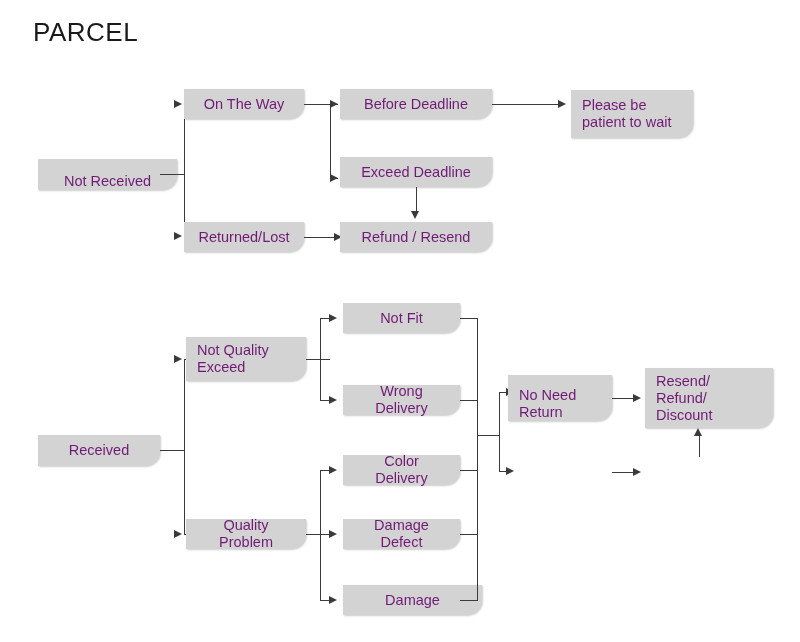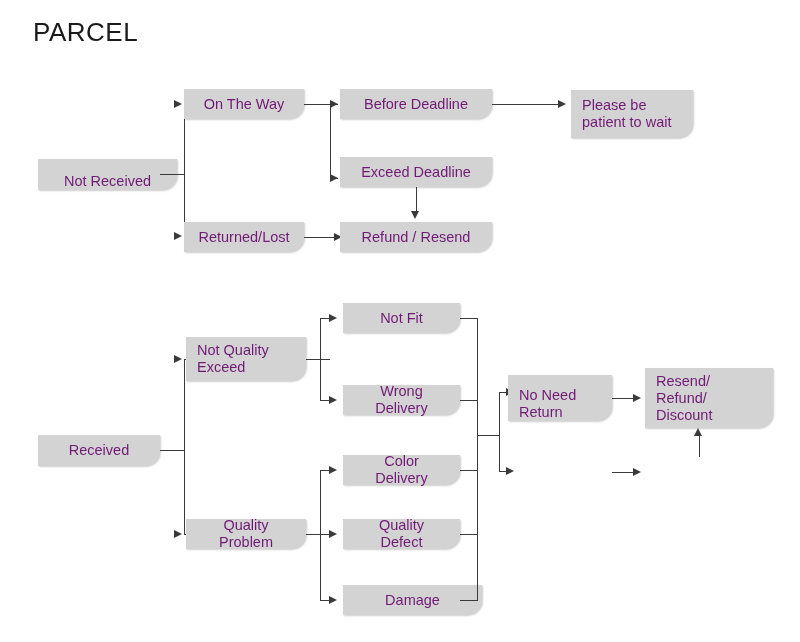--- a/index.html
+++ b/index.html
@@ -180,21 +180,21 @@
   <div class="node" style="left:343px; top:303px; width:117px; height:30px;">
     <span>Not Fit</span>
   </div>
   <div class="node" style="left:343px; top:385px; width:117px; height:30px;">
     <span>Wrong Delivery</span>
   </div>
   <div class="node" style="left:343px; top:455px; width:117px; height:30px;">
     <span>Color Delivery</span>
   </div>
   <div class="node" style="left:343px; top:519px; width:117px; height:30px;">
-    <span>Quality Defect</span>
+    <span>Damage Defect</span>
   </div>
   <div class="node" style="left:343px; top:585px; width:139px; height:30px;">
     <span>Damage</span>
   </div>
 
   <div class="hline" style="left:460px; top:318px; width:18px;"></div>
   <div class="hline" style="left:460px; top:400px; width:18px;"></div>
   <div class="hline" style="left:460px; top:470px; width:18px;"></div>
   <div class="hline" style="left:460px; top:534px; width:18px;"></div>
   <div class="hline" style="left:460px; top:600px; width:18px;"></div>

